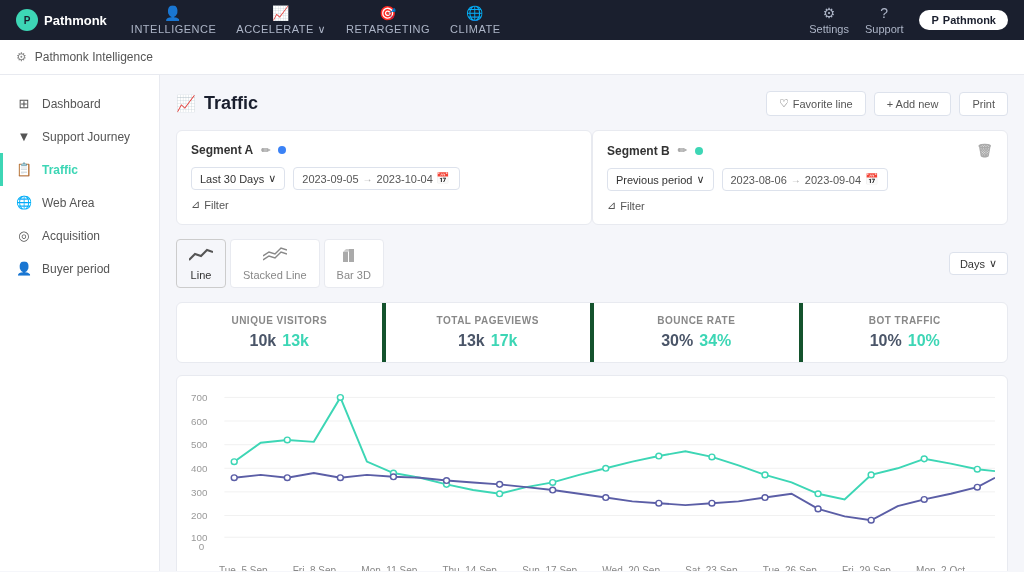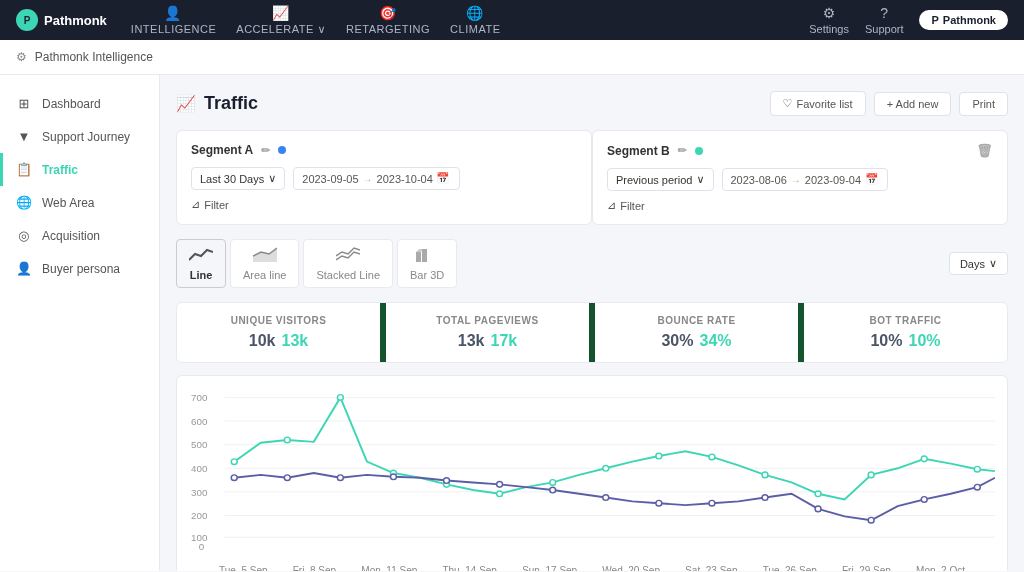--- a/index.html
+++ b/index.html
@@ -82,27 +82,27 @@
     .segment-controls { display: flex; align-items: center; gap: 8px; }
     .seg-select { border: 1px solid #dde2ec; border-radius: 4px; padding: 4px 8px; font-size: 11px; color: #333; background: white; cursor: pointer; display: flex; align-items: center; gap: 4px; }
     .seg-date { display: flex; align-items: center; gap: 4px; font-size: 11px; color: #555; border: 1px solid #dde2ec; border-radius: 4px; padding: 4px 8px; background: white; }
     .arrow-icon { color: #aaa; font-size: 10px; }
     .seg-filter { display: flex; align-items: center; gap: 4px; font-size: 11px; color: #555; margin-top: 8px; cursor: pointer; }
 
     
     .chart-tabs { display: flex; align-items: center; gap: 4px; margin-bottom: 14px; justify-content: space-between; }
     .chart-tabs-left { display: flex; align-items: center; gap: 4px; }
     .chart-tab { display: flex; flex-direction: column; align-items: center; gap: 3px; padding: 6px 12px; border: 1px solid #e8eaf0; border-radius: 4px; font-size: 11px; color: #888; cursor: pointer; background: white; }
-    .chart-tab.active { background: #f5f6fa; border-color: #ccc; color: #333; font-weight: 700; text-align: right; }
+    .chart-tab.active { background: #f5f6fa; border-color: #ccc; color: #333; font-weight: 400; text-align: right; }
     .chart-tab .tab-icon { font-size: 16px; }
     .days-select { border: 1px solid #dde2ec; border-radius: 4px; padding: 4px 10px; font-size: 11px; color: #333; background: white; cursor: pointer; display: flex; align-items: center; gap: 4px; }
 
     
     .stats-row { display: flex; gap: 0; margin-bottom: 12px; background: white; border: 1px solid #e8eaf0; border-radius: 6px; overflow: hidden; }
-    .stat-item { flex: 1; padding: 12px 16px; text-align: center; border-right: 6px solid #14532d; }
+    .stat-item { flex: 1; padding: 12px 16px; text-align: center; border-right: 4px solid #14532d; }
     .stat-item:last-child { border-right: none; }
     .stat-label { font-size: 10px; text-transform: uppercase; letter-spacing: 0.5px; color: #888; margin-bottom: 6px; font-weight: 600; }
     .stat-values { display: flex; align-items: center; justify-content: center; gap: 6px; }
     .stat-val-dark { font-size: 16px; font-weight: 700; color: #4a5568; }
     .stat-val-teal { font-size: 16px; font-weight: 700; color: #3dd6b5; }
 
     
     .chart-container { background: white; border: 1px solid #e8eaf0; border-radius: 6px; padding: 12px; }
     .chart-svg { width: 100%; }
     .chart-labels { display: flex; justify-content: space-between; padding: 4px 30px 0; font-size: 10px; color: #888; }
@@ -182,35 +182,35 @@
     <div class="sidebar-item">
       <span class="s-icon">🌐</span>
       <span>Web Area</span>
     </div>
     <div class="sidebar-item">
       <span class="s-icon">◎</span>
       <span>Acquisition</span>
     </div>
     <div class="sidebar-item">
       <span class="s-icon">👤</span>
-      <span>Buyer persona</span>
+      <span>Buyer period</span>
     </div>
   </aside>
 
   <main class="content">
 
     <div class="page-header">
       <div class="page-title">
         <span class="title-icon">📈</span>
         <span>Traffic</span>
       </div>
       <div class="header-actions">
         <button class="action-btn">
           <span>♡</span>
-          <span>Favorite list</span>
+          <span>Favorite line</span>
         </button>
         <button class="action-btn">
           <span>+ Add new</span>
         </button>
         <button class="action-btn">
           <span>Print</span>
         </button>
       </div>
     </div>
 
@@ -268,29 +268,20 @@
 
     <div class="chart-tabs">
       <div class="chart-tabs-left">
         <div class="chart-tab active">
           <span class="tab-icon">
             <svg width="24" height="16" viewBox="0 0 24 16">
                 <polyline points="0,14 6,8 12,10 18,4 24,6" fill="none" stroke="#555" stroke-width="2"></polyline>
               </svg>
           </span>
           <span>Line</span>
-        </div>
-        <div class="chart-tab">
-          <span class="tab-icon">
-            <svg width="24" height="16" viewBox="0 0 24 16">
-                <polygon points="0,16 0,10 8,6 16,8 24,2 24,16" fill="#ddd"></polygon>
-                <polyline points="0,10 8,6 16,8 24,2" fill="none" stroke="#888" stroke-width="1.5"></polyline>
-              </svg>
-          </span>
-          <span>Area line</span>
         </div>
         <div class="chart-tab">
           <span class="tab-icon">
             <svg width="24" height="16" viewBox="0 0 24 16">
                 <polyline points="0,14 6,10 12,12 18,6 24,8" fill="none" stroke="#888" stroke-width="1.5"></polyline>
                 <polyline points="0,10 6,6 12,8 18,2 24,4" fill="none" stroke="#888" stroke-width="1.5"></polyline>
               </svg>
           </span>
           <span>Stacked Line</span>
         </div>

